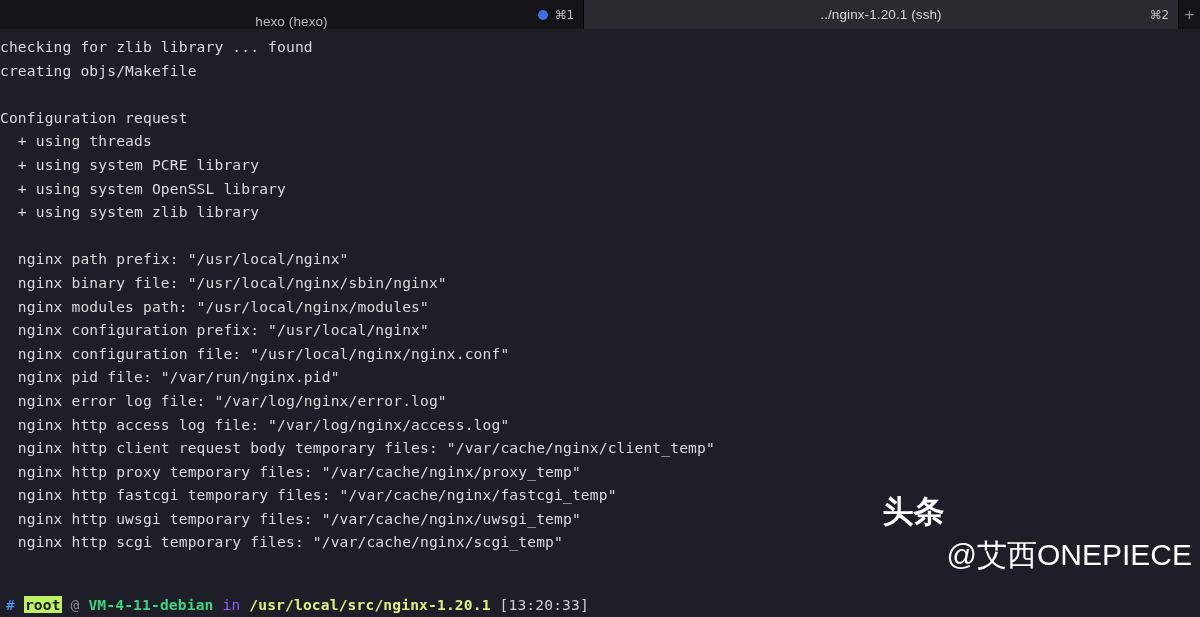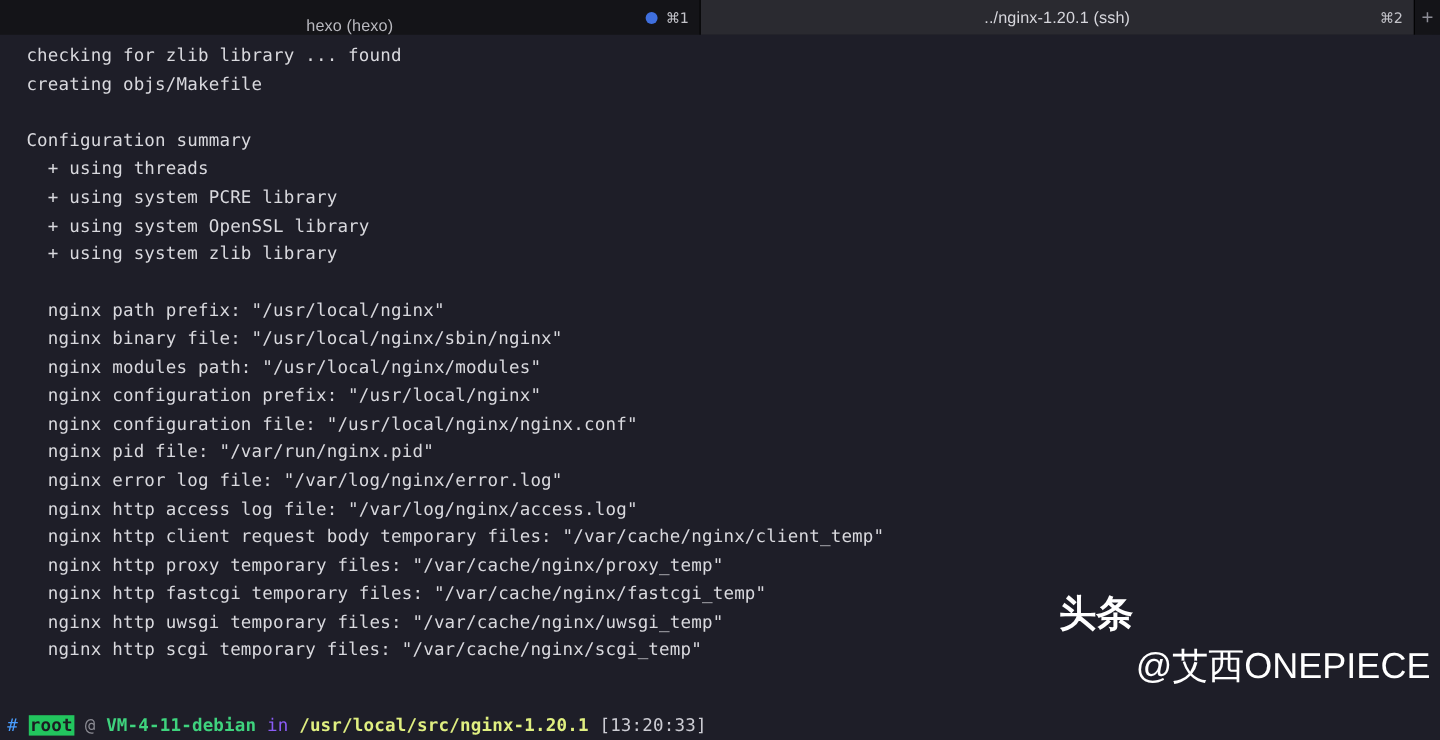--- a/index.html
+++ b/index.html
@@ -80,21 +80,21 @@
     font-size: 17px;
     line-height: 1;
     font-family: "Liberation Sans", sans-serif;
   }
 
   
   .term {
     position: relative;
     height: 588px;
     background: #1e1e28;
-    padding: 6px 0 0 22px;
+    padding: 6px 0 0 0;
     box-sizing: border-box;
     overflow: hidden;
   }
   .line {
     font-family: "DejaVu Sans Mono", monospace;
     font-size: 14.6px;
     line-height: 23.6px;
     color: #d9d9de;
     white-space: pre;
     letter-spacing: 0.15px;
@@ -106,21 +106,21 @@
     position: absolute;
     left: 6px;
     bottom: 2px;
     font-family: "DejaVu Sans Mono", monospace;
     font-size: 14.6px;
     line-height: 21px;
     white-space: pre;
     letter-spacing: 0.15px;
   }
   .c-hash   { color: #4a9eff; }
-  .c-user   { color: #1c1c22; background: #22c55e; padding: 0 1px; font-weight: 700; }
+  .c-user   { color: #1c1c22; background: #bef264; padding: 0 1px; font-weight: 700; }
   .c-at     { color: #8b8b93; }
   .c-host   { color: #3fd37e; font-weight: 700; }
   .c-in     { color: #8b5cf6; }
   .c-path   { color: #e0ef81; font-weight: 700; }
   .c-time   { color: #cdcdd4; }
 
   
   .watermark {
     position: absolute;
     right: 8px;
@@ -177,21 +177,21 @@
 
   <div class="newtab">+</div>
 </div>
 
 <div class="term">
 
   <div id="term-lines">
       <div class="line">checking for zlib library ... found</div>
       <div class="line">creating objs/Makefile</div>
       <div class="line blank"> </div>
-      <div class="line">Configuration summary</div>
+      <div class="line">Configuration request</div>
       <div class="line">  + using threads</div>
       <div class="line">  + using system PCRE library</div>
       <div class="line">  + using system OpenSSL library</div>
       <div class="line">  + using system zlib library</div>
       <div class="line blank"> </div>
       <div class="line">  nginx path prefix: "/usr/local/nginx"</div>
       <div class="line">  nginx binary file: "/usr/local/nginx/sbin/nginx"</div>
       <div class="line">  nginx modules path: "/usr/local/nginx/modules"</div>
       <div class="line">  nginx configuration prefix: "/usr/local/nginx"</div>
       <div class="line">  nginx configuration file: "/usr/local/nginx/nginx.conf"</div>

